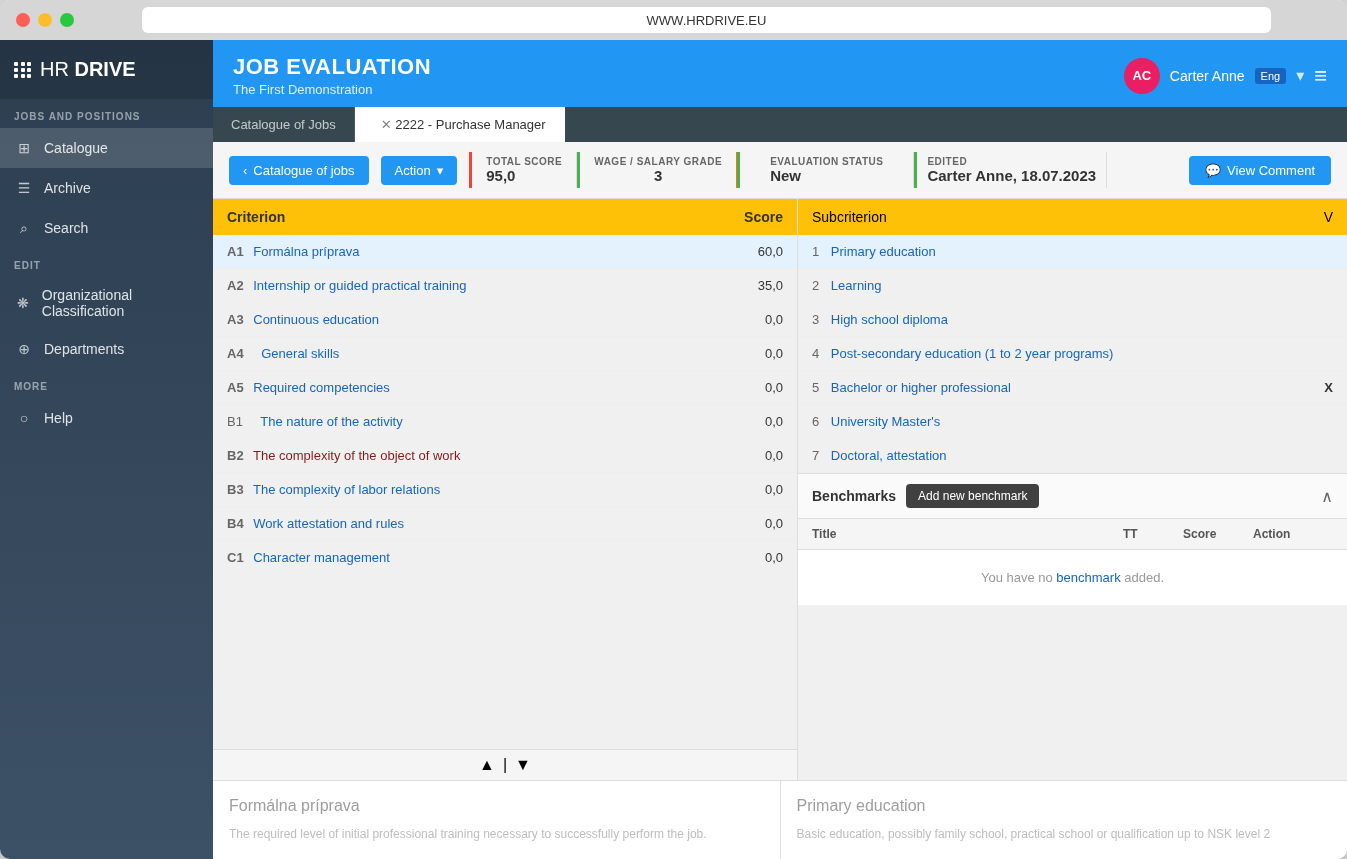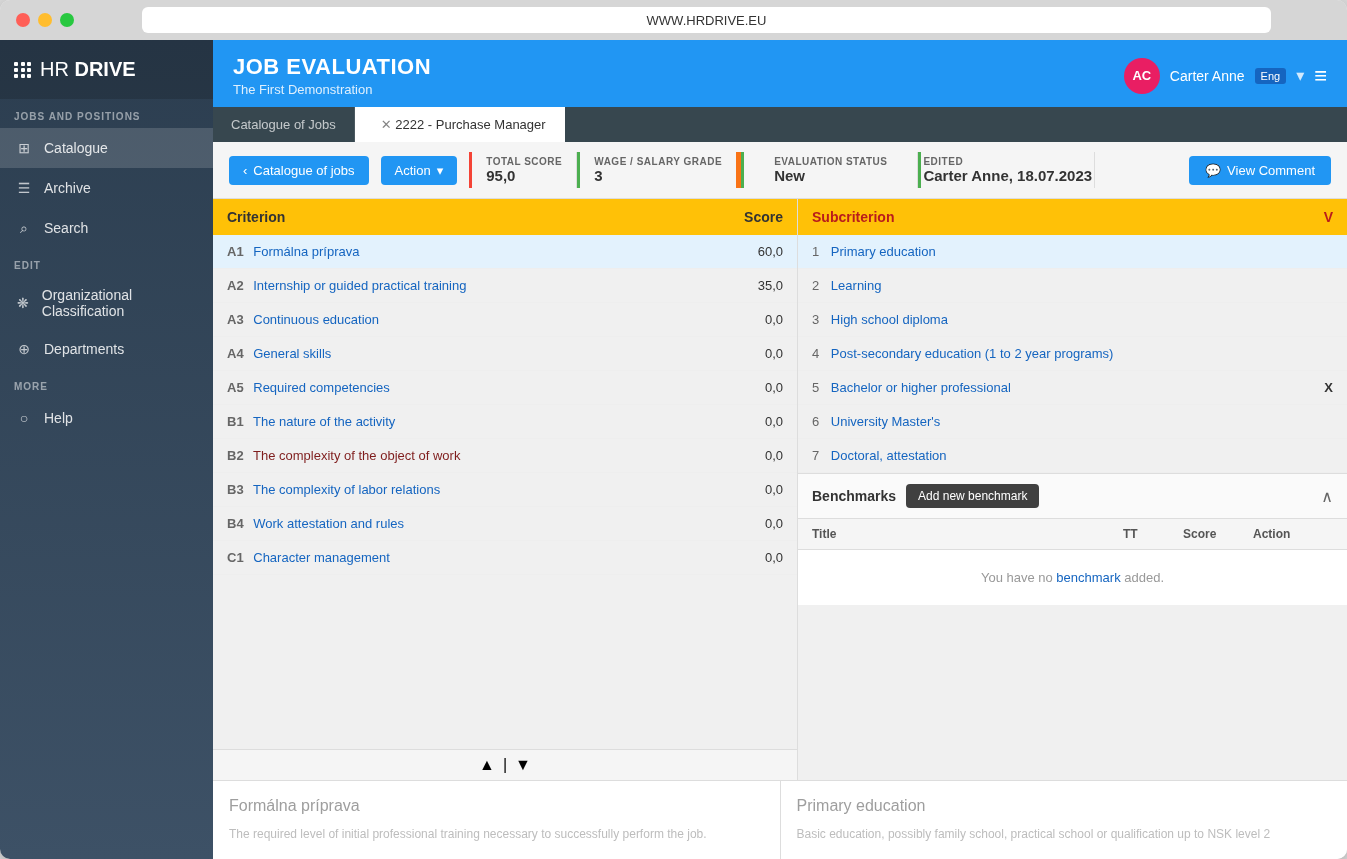--- a/index.html
+++ b/index.html
@@ -52,42 +52,42 @@
 
     
     .toolbar { background: #f5f5f5; border-bottom: 1px solid #ddd; padding: 10px 16px; display: flex; align-items: center; gap: 12px; flex-shrink: 0; }
     .btn-back { background: #2196f3; color: white; border: none; padding: 7px 14px; border-radius: 4px; font-size: 13px; cursor: pointer; display: flex; align-items: center; gap: 6px; }
     .btn-action { background: #2196f3; color: white; border: none; padding: 7px 14px; border-radius: 4px; font-size: 13px; cursor: pointer; display: flex; align-items: center; gap: 6px; }
     .score-group { display: flex; align-items: center; gap: 0; }
     .score-block { padding: 4px 14px; border-right: 1px solid #ddd; }
     .score-block:first-child { border-left: 3px solid #f44336; }
     .score-label { font-size: 10px; color: #666; font-weight: 600; letter-spacing: 0.5px; }
     .score-value { font-size: 15px; font-weight: 600; color: #333; }
-    .wage-block { padding: 4px 14px; border-right: 5px solid #f97316; border-left: 3px solid #4caf50; }
+    .wage-block { padding: 4px 14px; border-right: 1px solid #f97316; border-left: 3px solid #4caf50; text-align: center; }
     .eval-block { padding: 4px 30px; border-right: 1px solid #ddd; border-left: 3px solid #4caf50; }
-    .edited-block { padding: 4px 2px; border-right: 1px solid #ddd; border-left: 3px solid #4caf50; }
+    .edited-block { padding: 4px 10px; border-right: 1px solid #ddd; border-left: 3px solid #4caf50; }
     .btn-comment { background: #2196f3; color: white; border: none; padding: 7px 16px; border-radius: 4px; font-size: 13px; cursor: pointer; display: flex; align-items: center; gap: 6px; margin-left: auto; }
 
     
     .content { display: flex; flex: 1; overflow: hidden; }
 
     
     .criteria-panel { width: 585px; display: flex; flex-direction: column; border-right: 1px solid #ddd; flex-shrink: 0; overflow: hidden; }
     .criteria-table { flex: 1; overflow-y: auto; }
     .criteria-header { display: grid; grid-template-columns: 1fr 80px; background: #ffc107; padding: 10px 14px; font-weight: 700; font-size: 14px; color: #333; position: sticky; top: 0; }
     .criteria-row { display: grid; grid-template-columns: 1fr 80px; padding: 9px 14px; border-bottom: 1px solid #eee; font-size: 13px; cursor: pointer; }
     .criteria-row.selected { background: #e3f2fd; }
 
     
     .scroll-arrows { display: flex; justify-content: center; align-items: center; gap: 8px; padding: 6px; background: #f5f5f5; border-top: 1px solid #ddd; }
 
     
     .sub-panel { flex: 1; display: flex; flex-direction: column; overflow: hidden; }
     .sub-table { overflow-y: auto; max-height: 280px; }
-    .sub-header { display: grid; grid-template-columns: 1fr 40px; background: #ffc107; padding: 10px 14px; font-weight: 700; font-size: 14px; color: #b91c1c; position: sticky; top: 0; gap: 6px; }
+    .sub-header { display: grid; grid-template-columns: 1fr 40px; background: #ffc107; padding: 10px 14px; font-weight: 400; font-size: 14px; color: #000000; position: sticky; top: 0; gap: 6px; }
     .sub-row { display: grid; grid-template-columns: 1fr 40px; padding: 9px 14px; border-bottom: 1px solid #eee; font-size: 13px; cursor: pointer; }
     .sub-row.selected { background: #e3f2fd; }
 
     
     .benchmarks-section { border-top: 1px solid #ddd; flex: 1; display: flex; flex-direction: column; }
     .benchmarks-header { display: flex; align-items: center; gap: 10px; padding: 10px 14px; background: #fafafa; border-bottom: 1px solid #ddd; }
     .benchmarks-title { font-size: 14px; font-weight: 600; color: #333; }
     .btn-add-benchmark { background: #404040; color: white; border: none; padding: 5px 12px; border-radius: 4px; font-size: 12px; cursor: pointer; }
     .benchmarks-collapse { margin-left: auto; cursor: pointer; font-size: 16px; color: #666; }
     .benchmarks-table-header { display: grid; grid-template-columns: 1fr 60px 70px 80px; padding: 8px 14px; background: #f5f5f5; border-bottom: 1px solid #ddd; font-size: 12px; font-weight: 600; color: #555; }
@@ -265,35 +265,35 @@
     </div>
                 <div class="criteria-row">
       <span>
         <span style="color:#666;font-weight:600;margin-right:6px">A3</span>
         <span style="color:#1565c0">Continuous education</span>
       </span>
       <span style="text-align:right;color:#333;font-weight:500">0,0</span>
     </div>
                 <div class="criteria-row">
       <span>
-        <span style="color:#666;font-weight:600;margin-right:6px">A4</span>
+        <span style="color:#666;font-weight:600;margin-right:14px">A4</span>
         <span style="color:#1565c0">General skills</span>
       </span>
       <span style="text-align:right;color:#333;font-weight:500">0,0</span>
     </div>
                 <div class="criteria-row">
       <span>
         <span style="color:#666;font-weight:600;margin-right:6px">A5</span>
         <span style="color:#1565c0">Required competencies</span>
       </span>
       <span style="text-align:right;color:#333;font-weight:500">0,0</span>
     </div>
                 <div class="criteria-row">
       <span>
-        <span style="color:#666;font-weight:700;margin-right:6px">B1</span>
+        <span style="color:#666;font-weight:400;margin-right:14px">B1</span>
         <span style="color:#1565c0">The nature of the activity</span>
       </span>
       <span style="text-align:right;color:#333;font-weight:500">0,0</span>
     </div>
                 <div class="criteria-row">
       <span>
         <span style="color:#666;font-weight:600;margin-right:6px">B2</span>
         <span style="color:#7f1d1d">The complexity of the object of work</span>
       </span>
       <span style="text-align:right;color:#333;font-weight:500">0,0</span>

